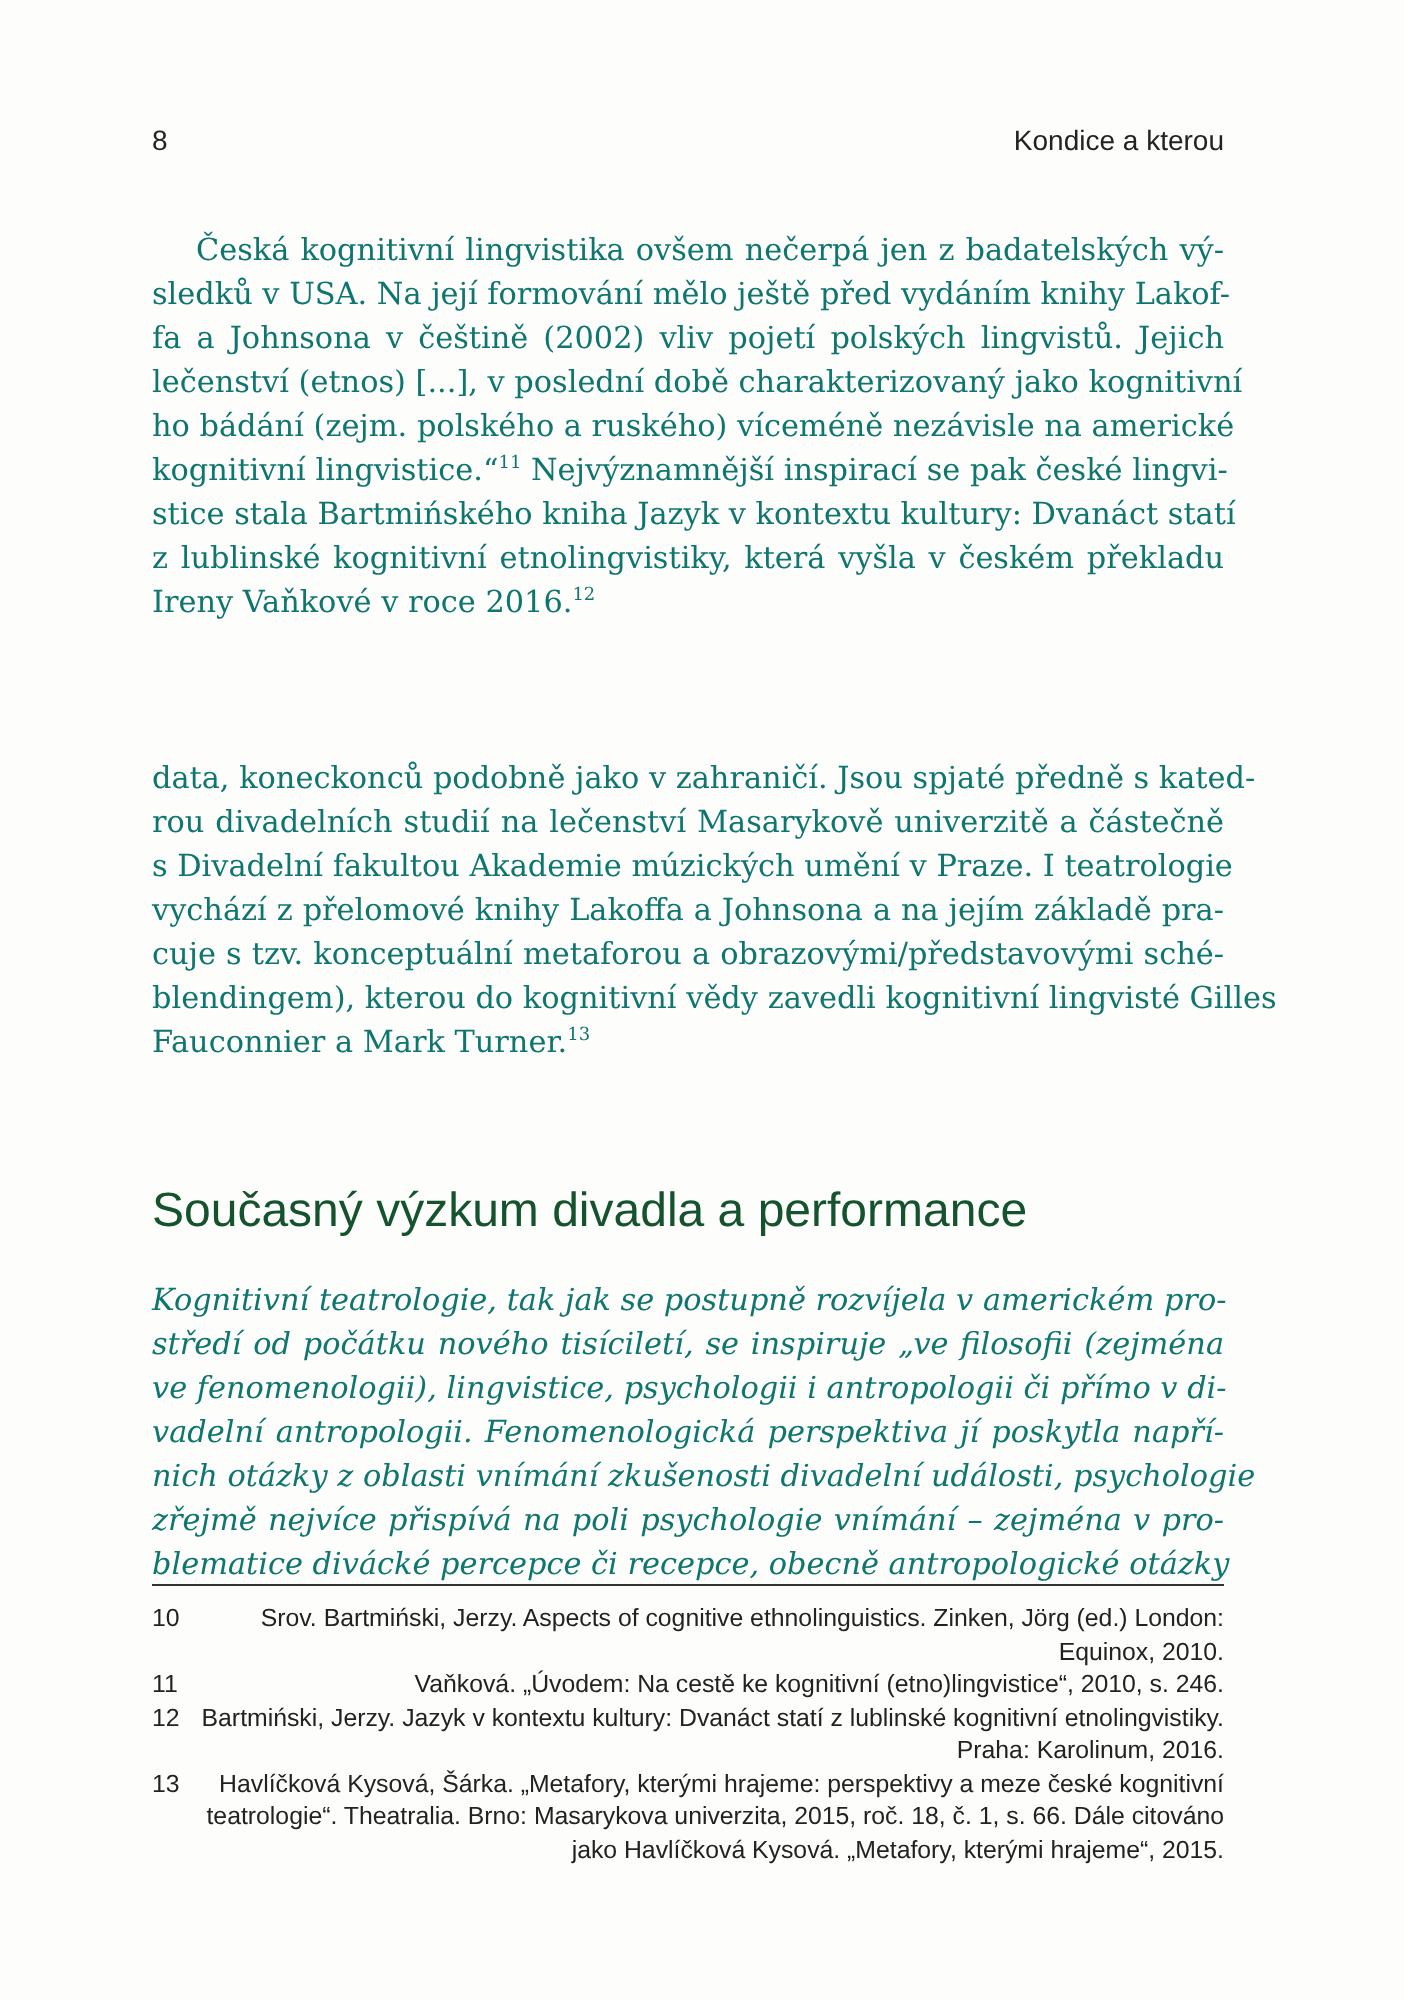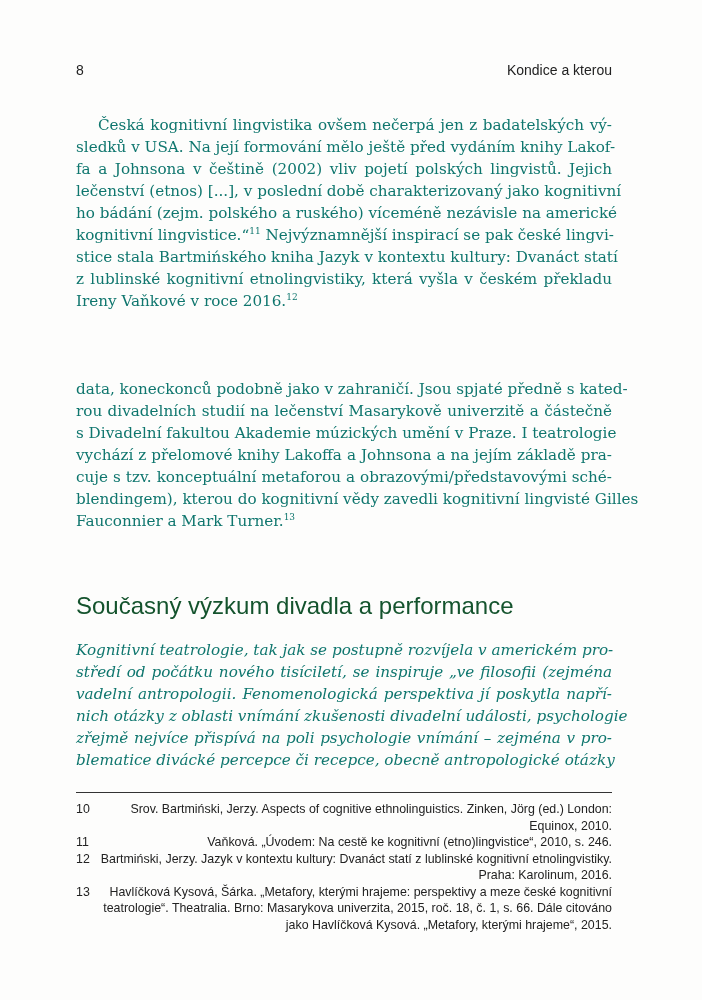--- a/index.html
+++ b/index.html
@@ -62,20 +62,21 @@
     <div class="line"><span>cuje s tzv. </span><span class="it">konceptuální metaforou</span><span> a </span><span class="it">obrazovými/představovými sché-</span></div>
     <div class="line"><span>blendingem), kterou do kognitivní vědy zavedli kognitivní lingvisté Gilles</span></div>
     <div class="line last"><span>Fauconnier a Mark Turner.</span><sup class="fn">13</sup></div>
   </div>
 
   <div class="section-heading">Současný výzkum divadla a performance</div>
 
   <div class="body-text" style="top:639px;font-style:italic;">
     <div class="line"><span>Kognitivní teatrologie, tak jak se postupně rozvíjela v americkém pro-</span></div>
     <div class="line"><span>středí od počátku nového tisíciletí, se inspiruje „ve filosofii (zejména</span></div>
+    <div class="line"><span>ve fenomenologii), lingvistice, psychologii i antropologii či přímo v di-</span></div>
     <div class="line"><span>vadelní antropologii. Fenomenologická perspektiva jí poskytla napří-</span></div>
     <div class="line"><span>nich otázky z oblasti vnímání zkušenosti divadelní události, psychologie</span></div>
     <div class="line"><span>zřejmě nejvíce přispívá na poli psychologie vnímání – zejména v pro-</span></div>
     <div class="line"><span>blematice divácké percepce či recepce, obecně antropologické otázky</span></div>
   </div>
 
   <div class="footnote-rule"></div>
   <div class="footnotes">
     <div class="fn-item">
       <span class="fn-num">10</span>

